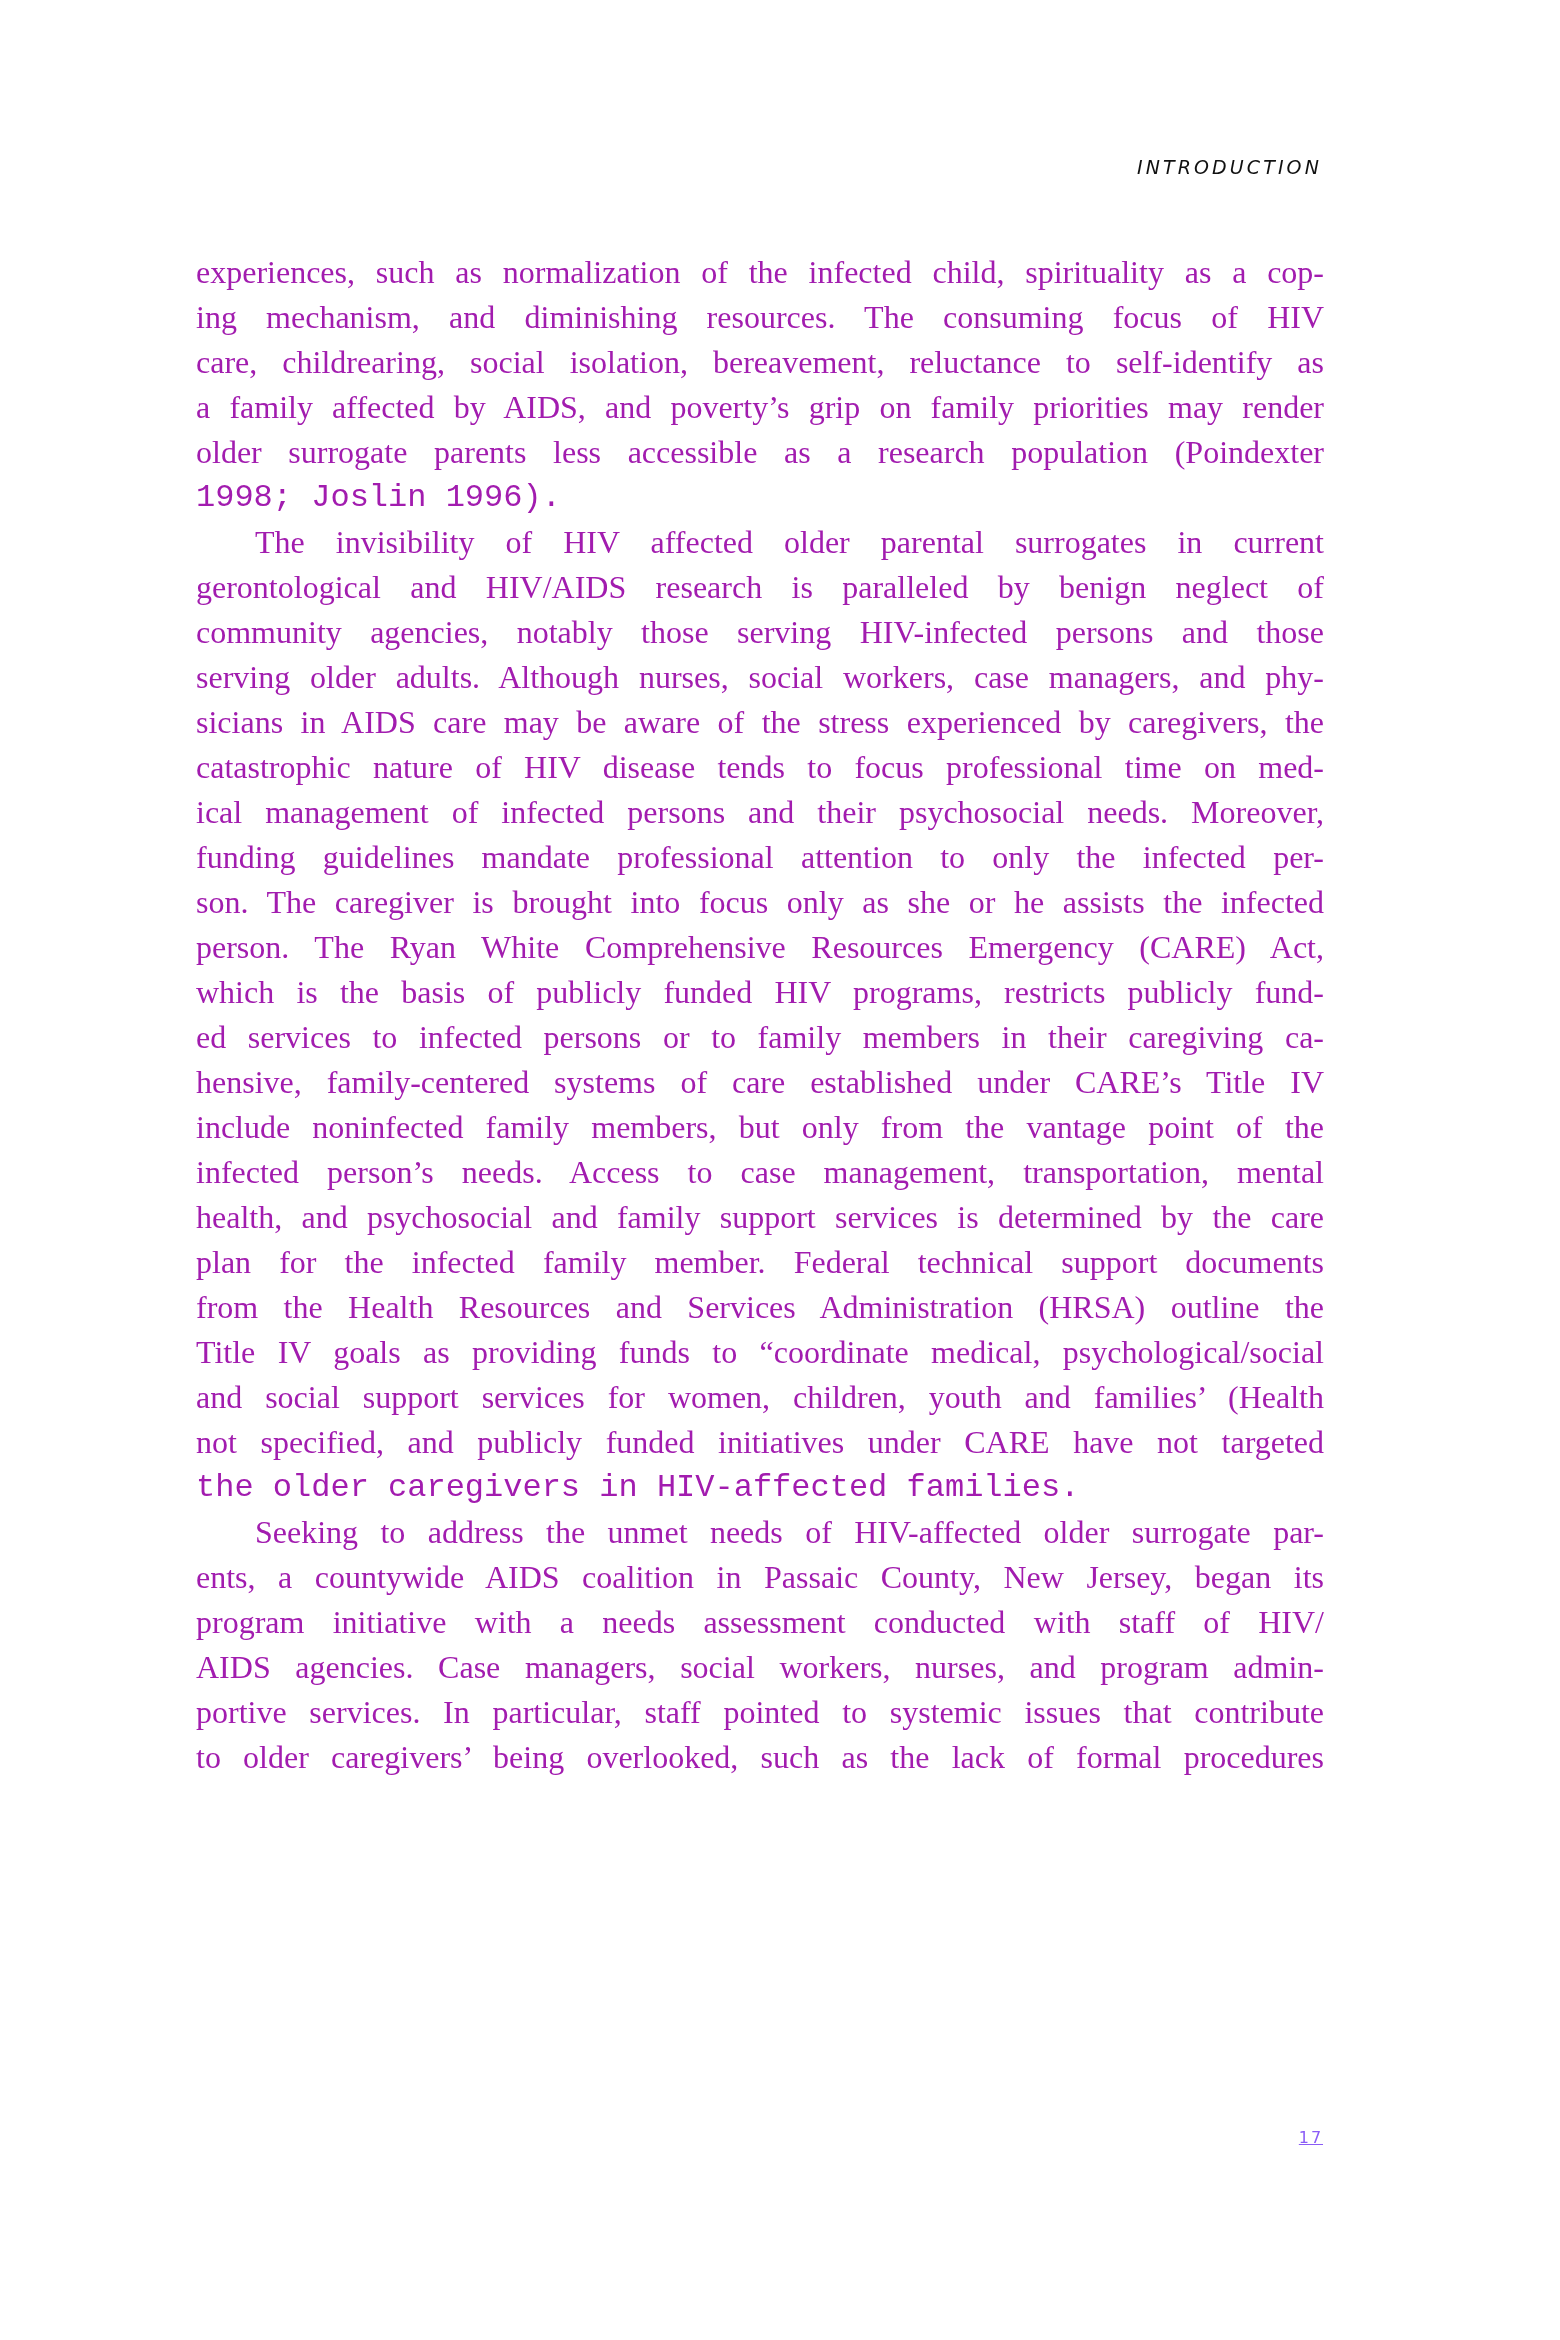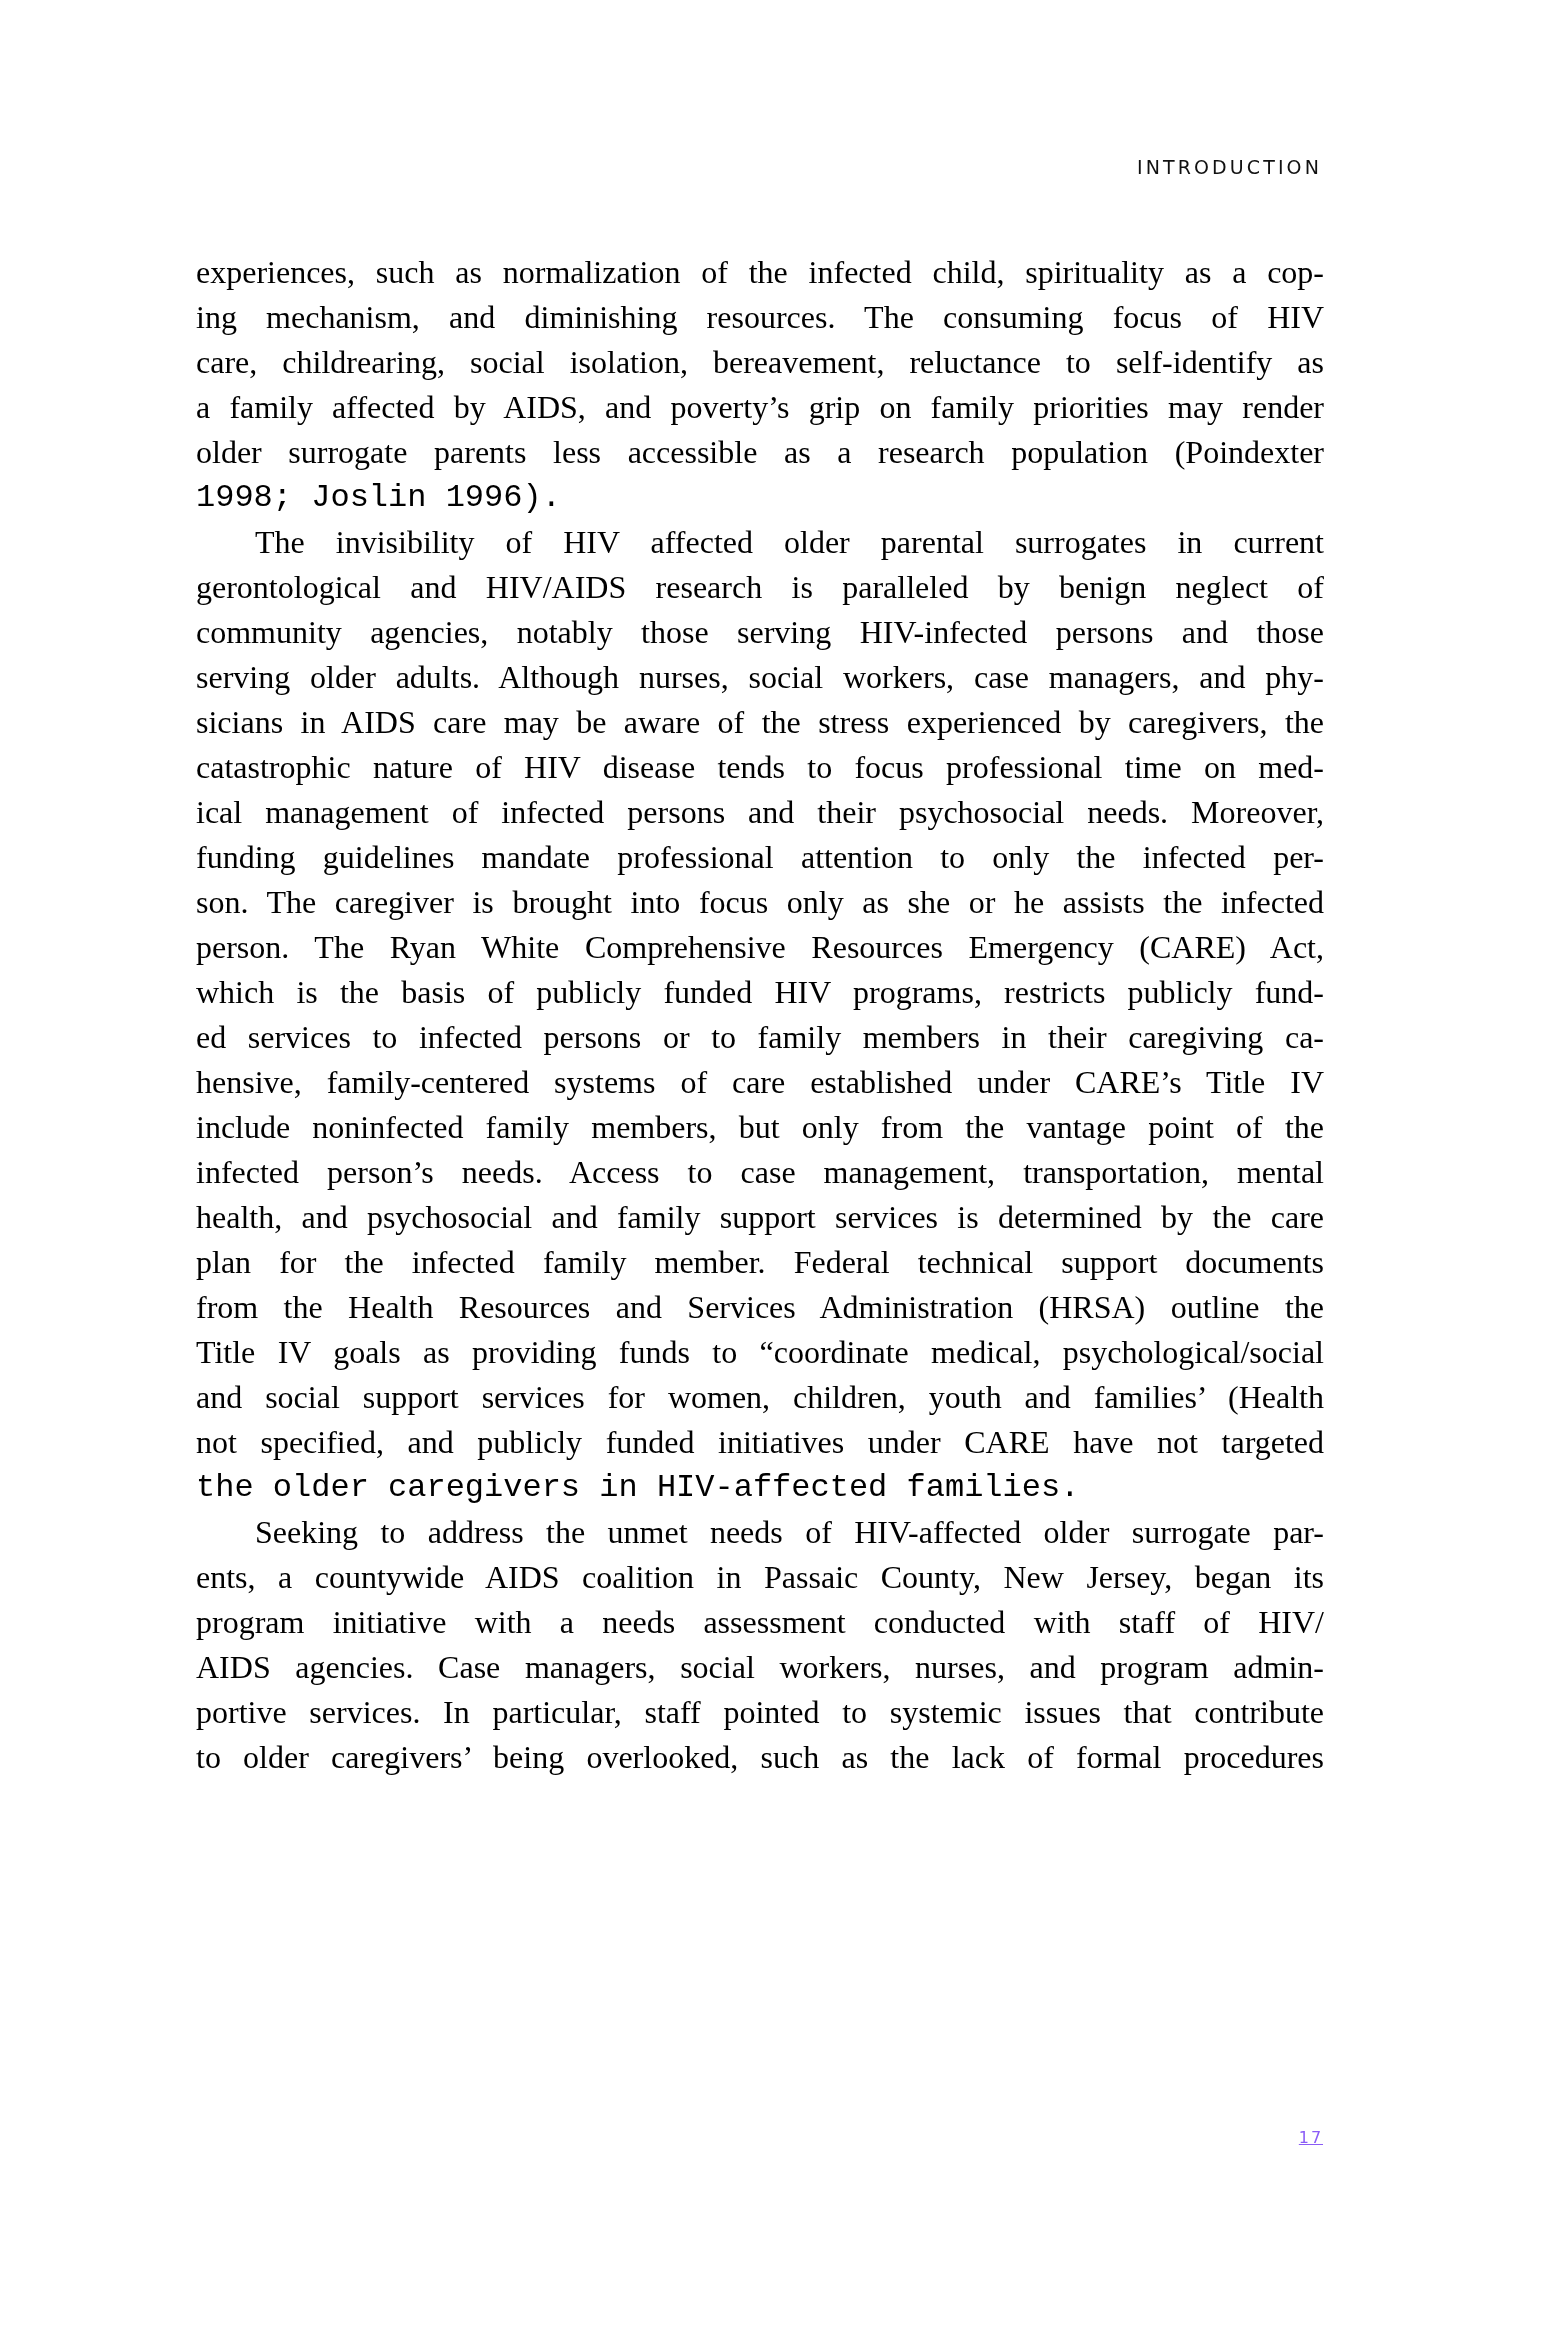--- a/index.html
+++ b/index.html
@@ -1,25 +1,25 @@
 <!DOCTYPE html>
 <html><head>
 <meta charset="utf-8">
 <style>
   html, body { margin: 0; padding: 0; background: #ffffff; }
   body { width: 1561px; height: 2341px; position: relative; overflow: hidden; }
   .page { position: absolute; left: 0; top: 0; width: 1561px; height: 2341px; background: #ffffff; }
   .running-head {
     position: absolute; left: 956px; width: 366px; top: 156px;
     text-align: right; font-family: "DejaVu Sans", sans-serif;
-    font-size: 19px; letter-spacing: 3.1px; color: #111; margin-right: -2.9px;
+    font-size: 19px; letter-spacing: 3.1px; color: #111; margin-right: -2.9px; font-style: italic;
   }
   .body-text {
     position: absolute; left: 196px; top: 250px; width: 1128px;
-    font-family: "Liberation Serif", serif; font-size: 32px; color: #000000;
+    font-family: "Liberation Serif", serif; font-size: 32px; color: #a21caf;
   }
   .line {
     height: 45px; line-height: 45px; white-space: nowrap;
     text-align: justify; text-align-last: justify;
   }
   .line.last { text-align: left; text-align-last: left; font-family: Liberation Mono, monospace; }
   .line.indent { padding-left: 59px; }
   .page-number {
     position: absolute; left: 1243px; width: 80px; top: 2128px;
     text-align: right; font-family: "DejaVu Sans", sans-serif;

